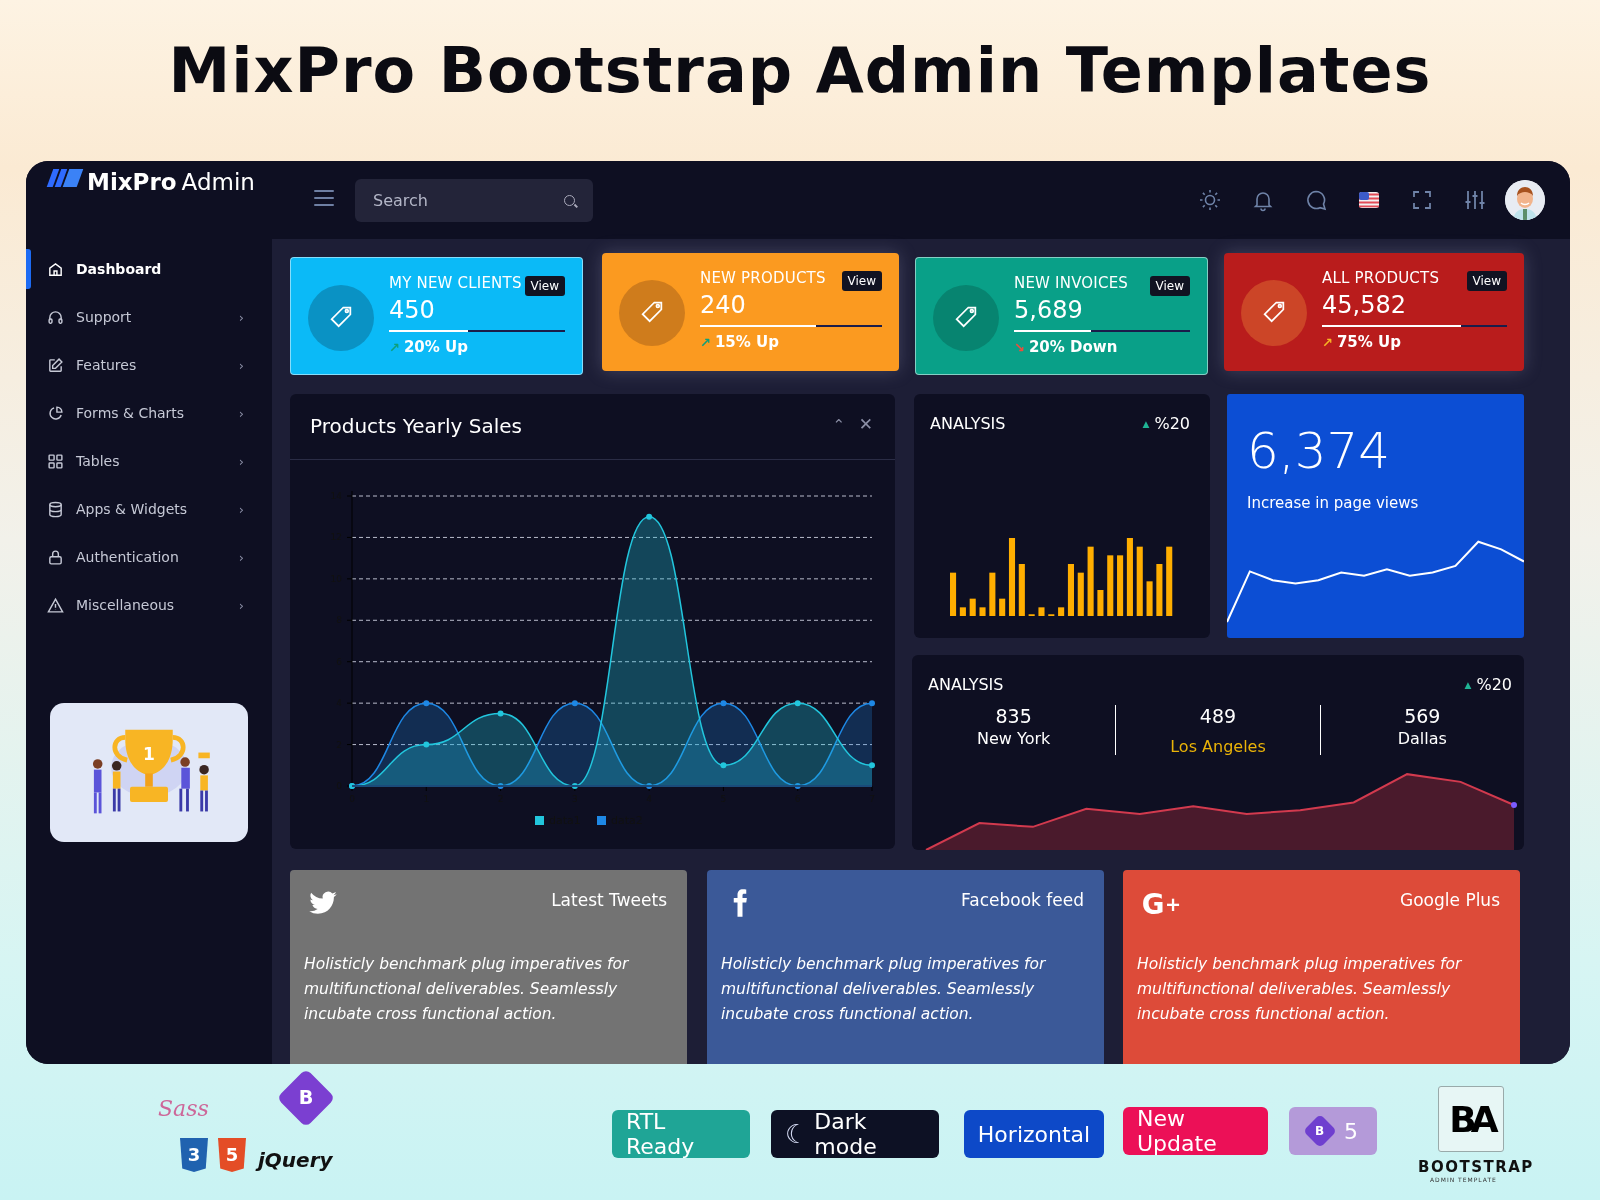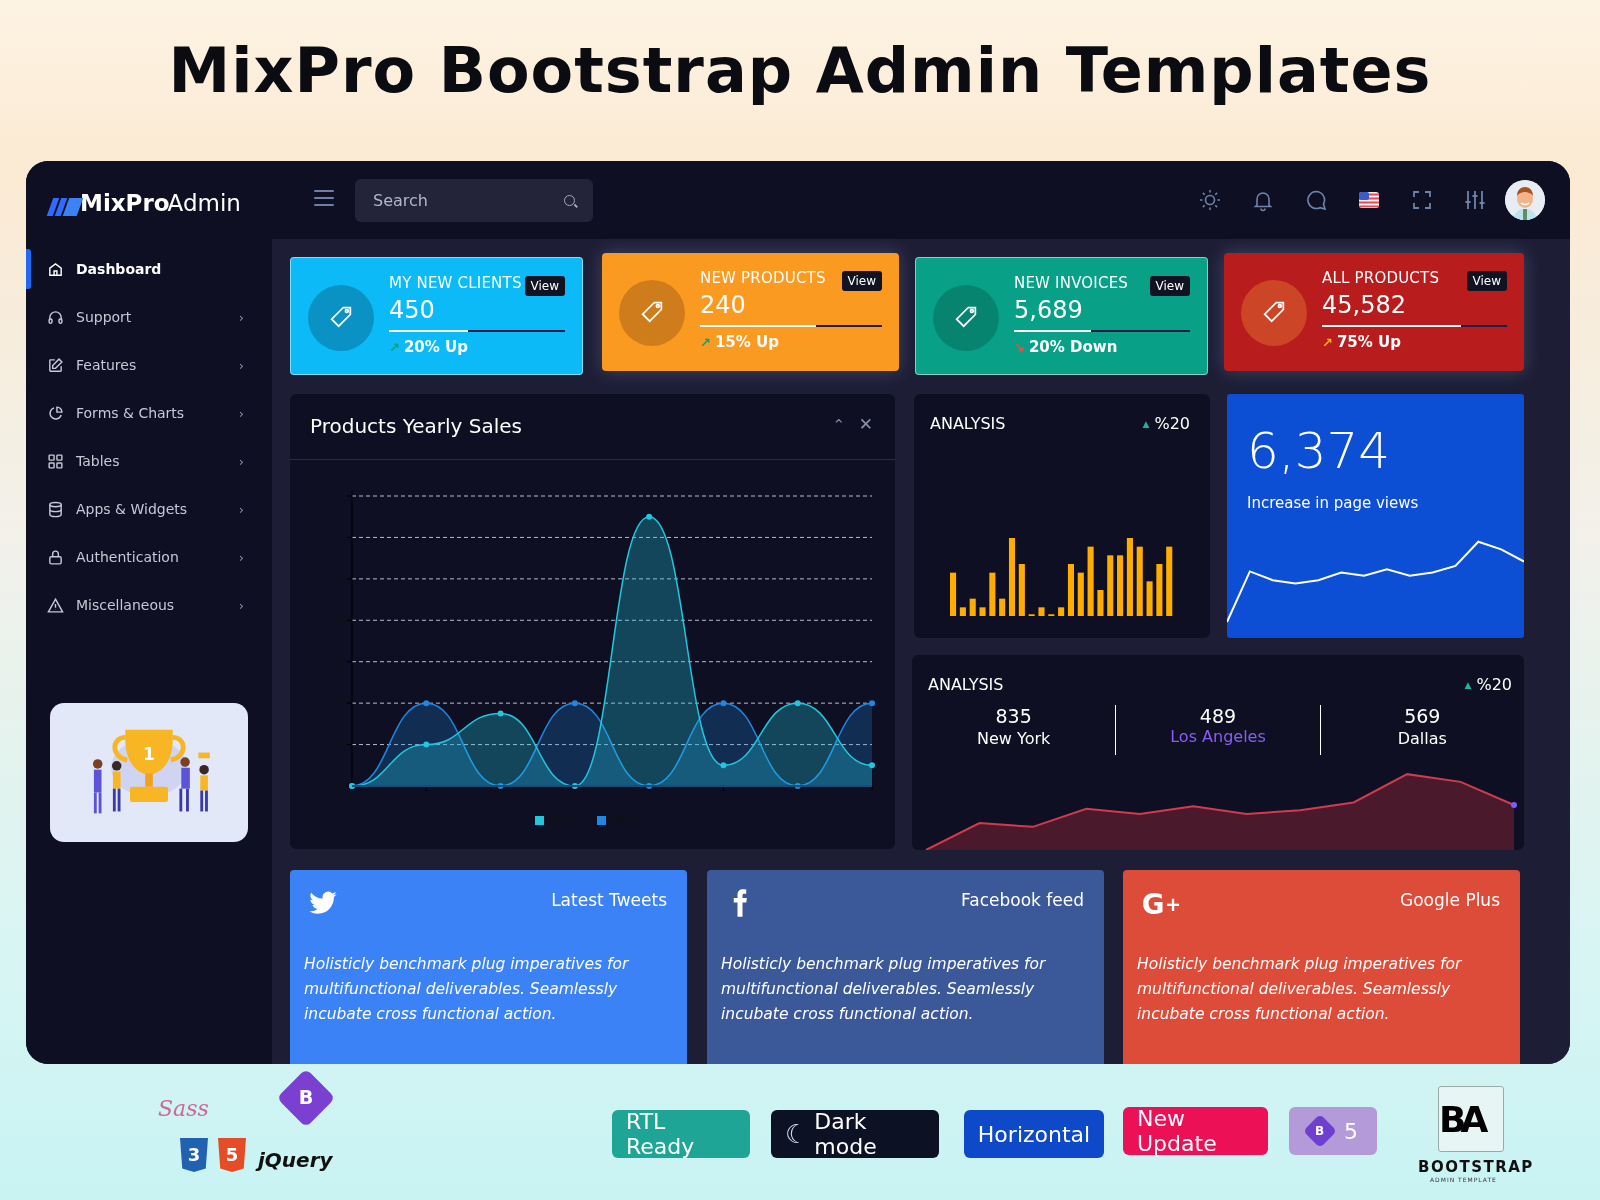--- a/index.html
+++ b/index.html
@@ -1,21 +1,21 @@
 <!DOCTYPE html>
 <html><head>
 <meta charset="utf-8">
 <style>
 *{box-sizing:border-box;margin:0;padding:0}
 html,body{width:1600px;height:1200px;overflow:hidden}
 body{font-family:"DejaVu Sans","Liberation Sans",sans-serif;background:linear-gradient(180deg,#fdf3e3 0%,#fbead3 14%,#f2f1ea 45%,#d7f5f3 80%,#c9f3f3 100%);position:relative;color:#fff}
 .promo-title{position:absolute;top:34px;left:0;width:1600px;text-align:center;font-size:62px;font-weight:bold;color:#0b0b12;letter-spacing:1px;font-family:"DejaVu Sans",sans-serif}
 .app{position:absolute;left:26px;top:161px;width:1544px;height:903px;border-radius:22px;background:#0e0f22;overflow:hidden}
 .topbar{position:absolute;left:0;top:0;width:100%;height:78px;background:#0e0f22;display:flex;align-items:center}
-.brand{position:absolute;left:24px;top:29px;display:flex;align-items:flex-end;gap:0}
+.brand{position:absolute;left:24px;top:8px;display:flex;align-items:flex-start;gap:7px}
 .brand-logo{display:flex;gap:2px;align-items:center}
 .brand-logo span{display:inline-block;width:6px;height:18px;background:#2f6bff;transform:skewX(-20deg)}
 .brand-logo span.l{width:14px;background:#3b82f6}
 .brand-name{font-size:23px;font-weight:bold;color:#fff}
 .brand-sub{font-size:23px;color:#fff;font-weight:normal;margin-left:-2px}
 .hamb{position:absolute;left:288px;top:29px;width:20px;height:16px;display:flex;flex-direction:column;justify-content:space-between;cursor:pointer}
 .hamb i{display:block;height:2px;background:#6e7fa3;border-radius:1px}
 .search{position:absolute;left:329px;top:18px;width:238px;height:43px;border-radius:6px;background:#232439;display:flex;align-items:center;padding:0 18px;justify-content:space-between}
 .search input{background:transparent;border:none;outline:none;color:#c9cbd9;font-size:16px;font-family:"DejaVu Sans",sans-serif;width:170px}
 .search input::placeholder{color:#b3b6c7}
@@ -453,36 +453,36 @@
         <span style="color:#1fb394;font-size:9px">▲</span>
         <span>%20</span>
       </div>
       <div id="a2cities" style="position:absolute;left:0;top:50px;width:100%;height:50px;display:flex">
           <div style="flex:1;text-align:center;border-right:1.5px solid #fff">
             <div style="font-size:19px;color:#fff">835</div>
             <div style="font-size:16px;color:#fff;margin-top:2px">New York</div>
           </div>
           <div style="flex:1;text-align:center;border-right:1.5px solid #fff">
             <div style="font-size:19px;color:#fff">489</div>
-            <div style="font-size:16px;color:#8b5cf6;margin-top:0">Los Angeles</div>
+            <div style="font-size:16px;color:#eab308;margin-top:10px">Los Angeles</div>
           </div>
           <div style="flex:1;text-align:center;">
             <div style="font-size:19px;color:#fff">569</div>
             <div style="font-size:16px;color:#fff;margin-top:2px">Dallas</div>
           </div>
         </div>
       <svg id="a2area" width="612" height="95" style="position:absolute;left:0;top:100px">
           <polygon points="14,95 67.45454545454545,68 120.9090909090909,71.85714285714286 174.36363636363637,53.857142857142854 227.8181818181818,59 281.27272727272725,51.285714285714285 334.72727272727275,59 388.1818181818182,55.14285714285714 441.6363636363636,47.42857142857143 495.09090909090907,19.14285714285714 548.5454545454545,26.85714285714286 602,50 602,95 14,95" fill="#4a1a2c"></polygon>
           <polyline points="14,95 67.45454545454545,68 120.9090909090909,71.85714285714286 174.36363636363637,53.857142857142854 227.8181818181818,59 281.27272727272725,51.285714285714285 334.72727272727275,59 388.1818181818182,55.14285714285714 441.6363636363636,47.42857142857143 495.09090909090907,19.14285714285714 548.5454545454545,26.85714285714286 602,50" fill="none" stroke="#d23a4e" stroke-width="2"></polyline>
           <circle cx="602" cy="50" r="3" fill="#7b5cff"></circle>
         </svg>
     </div>
 
     <div id="social">
-        <div class="social" style="left:18px;width:397px;background:#3b82f6">
+        <div class="social" style="left:18px;width:397px;background:#737373">
           <div class="sicon"><svg viewBox="0 0 24 24" width="30" height="30" fill="#fff">
               <path d="M23 5c-.8.4-1.7.6-2.6.7.9-.6 1.6-1.4 2-2.5-.9.5-1.9.9-2.9 1.1A4.5 4.5 0 0011.8 8.4 12.8 12.8 0 012.5 3.7a4.5 4.5 0 001.4 6c-.7 0-1.4-.2-2-.6 0 2.2 1.6 4 3.6 4.4-.7.2-1.4.2-2 .1.6 1.8 2.3 3.1 4.2 3.1A9 9 0 011 18.6 12.8 12.8 0 007.9 20.6c8.3 0 12.8-6.9 12.8-12.8v-.6c.9-.6 1.6-1.4 2.3-2.2z"></path>
             </svg></div>
           <div class="sname">Latest Tweets</div>
           <div class="stext">Holisticly benchmark plug imperatives for multifunctional deliverables. Seamlessly incubate cross functional action.</div>
         </div>
         <div class="social" style="left:435px;width:397px;background:#3b5998">
           <div class="sicon"><svg viewBox="0 0 24 24" width="30" height="30" fill="#fff">
               <path d="M14 8V6c0-.9.2-1.4 1.6-1.4H17V1.2C16.6 1.1 15.5 1 14.3 1 11.7 1 10 2.6 10 5.4V8H7v3.6h3V23h4V11.6h3l.5-3.6z"></path>
             </svg></div>
@@ -524,17 +524,17 @@
     <div class="badge" style="left:1123px;width:145px;background:#ec1057;top:1107px">
       <span>New Update</span>
     </div>
     <div class="badge" style="left:1289px;width:88px;background:#b49ad9;top:1107px">
       <span style="display:inline-flex;width:24px;height:24px;background:#6f3fcf;border-radius:5px;transform:rotate(45deg);margin-right:12px;align-items:center;justify-content:center">
         <span style="transform:rotate(-45deg);font-size:12px;color:#fff;font-weight:bold">B</span>
       </span>
       <span>5</span>
     </div>
   </div>
-<div style="position:absolute;left:1438px;top:1086px;width:66px;height:66px;border:1px solid #9aa;border-radius:3px;background:#e7f6f5;display:flex;align-items:center;">
+<div style="position:absolute;left:1438px;top:1086px;width:66px;height:66px;border:1px solid #9aa;border-radius:3px;background:#e7f6f5;display:flex;align-items:center;justify-content:center">
   <span style="font-size:36px;font-weight:bold;color:#000;letter-spacing:-6px">BA</span>
 </div>
 <div style="position:absolute;left:1418px;top:1158px;font-size:15px;font-weight:bold;color:#111;letter-spacing:1.5px">BOOTSTRAP</div>
 <div style="position:absolute;left:1430px;top:1176px;font-size:6px;color:#333;letter-spacing:1px">ADMIN TEMPLATE</div>
 
 </body></html>

